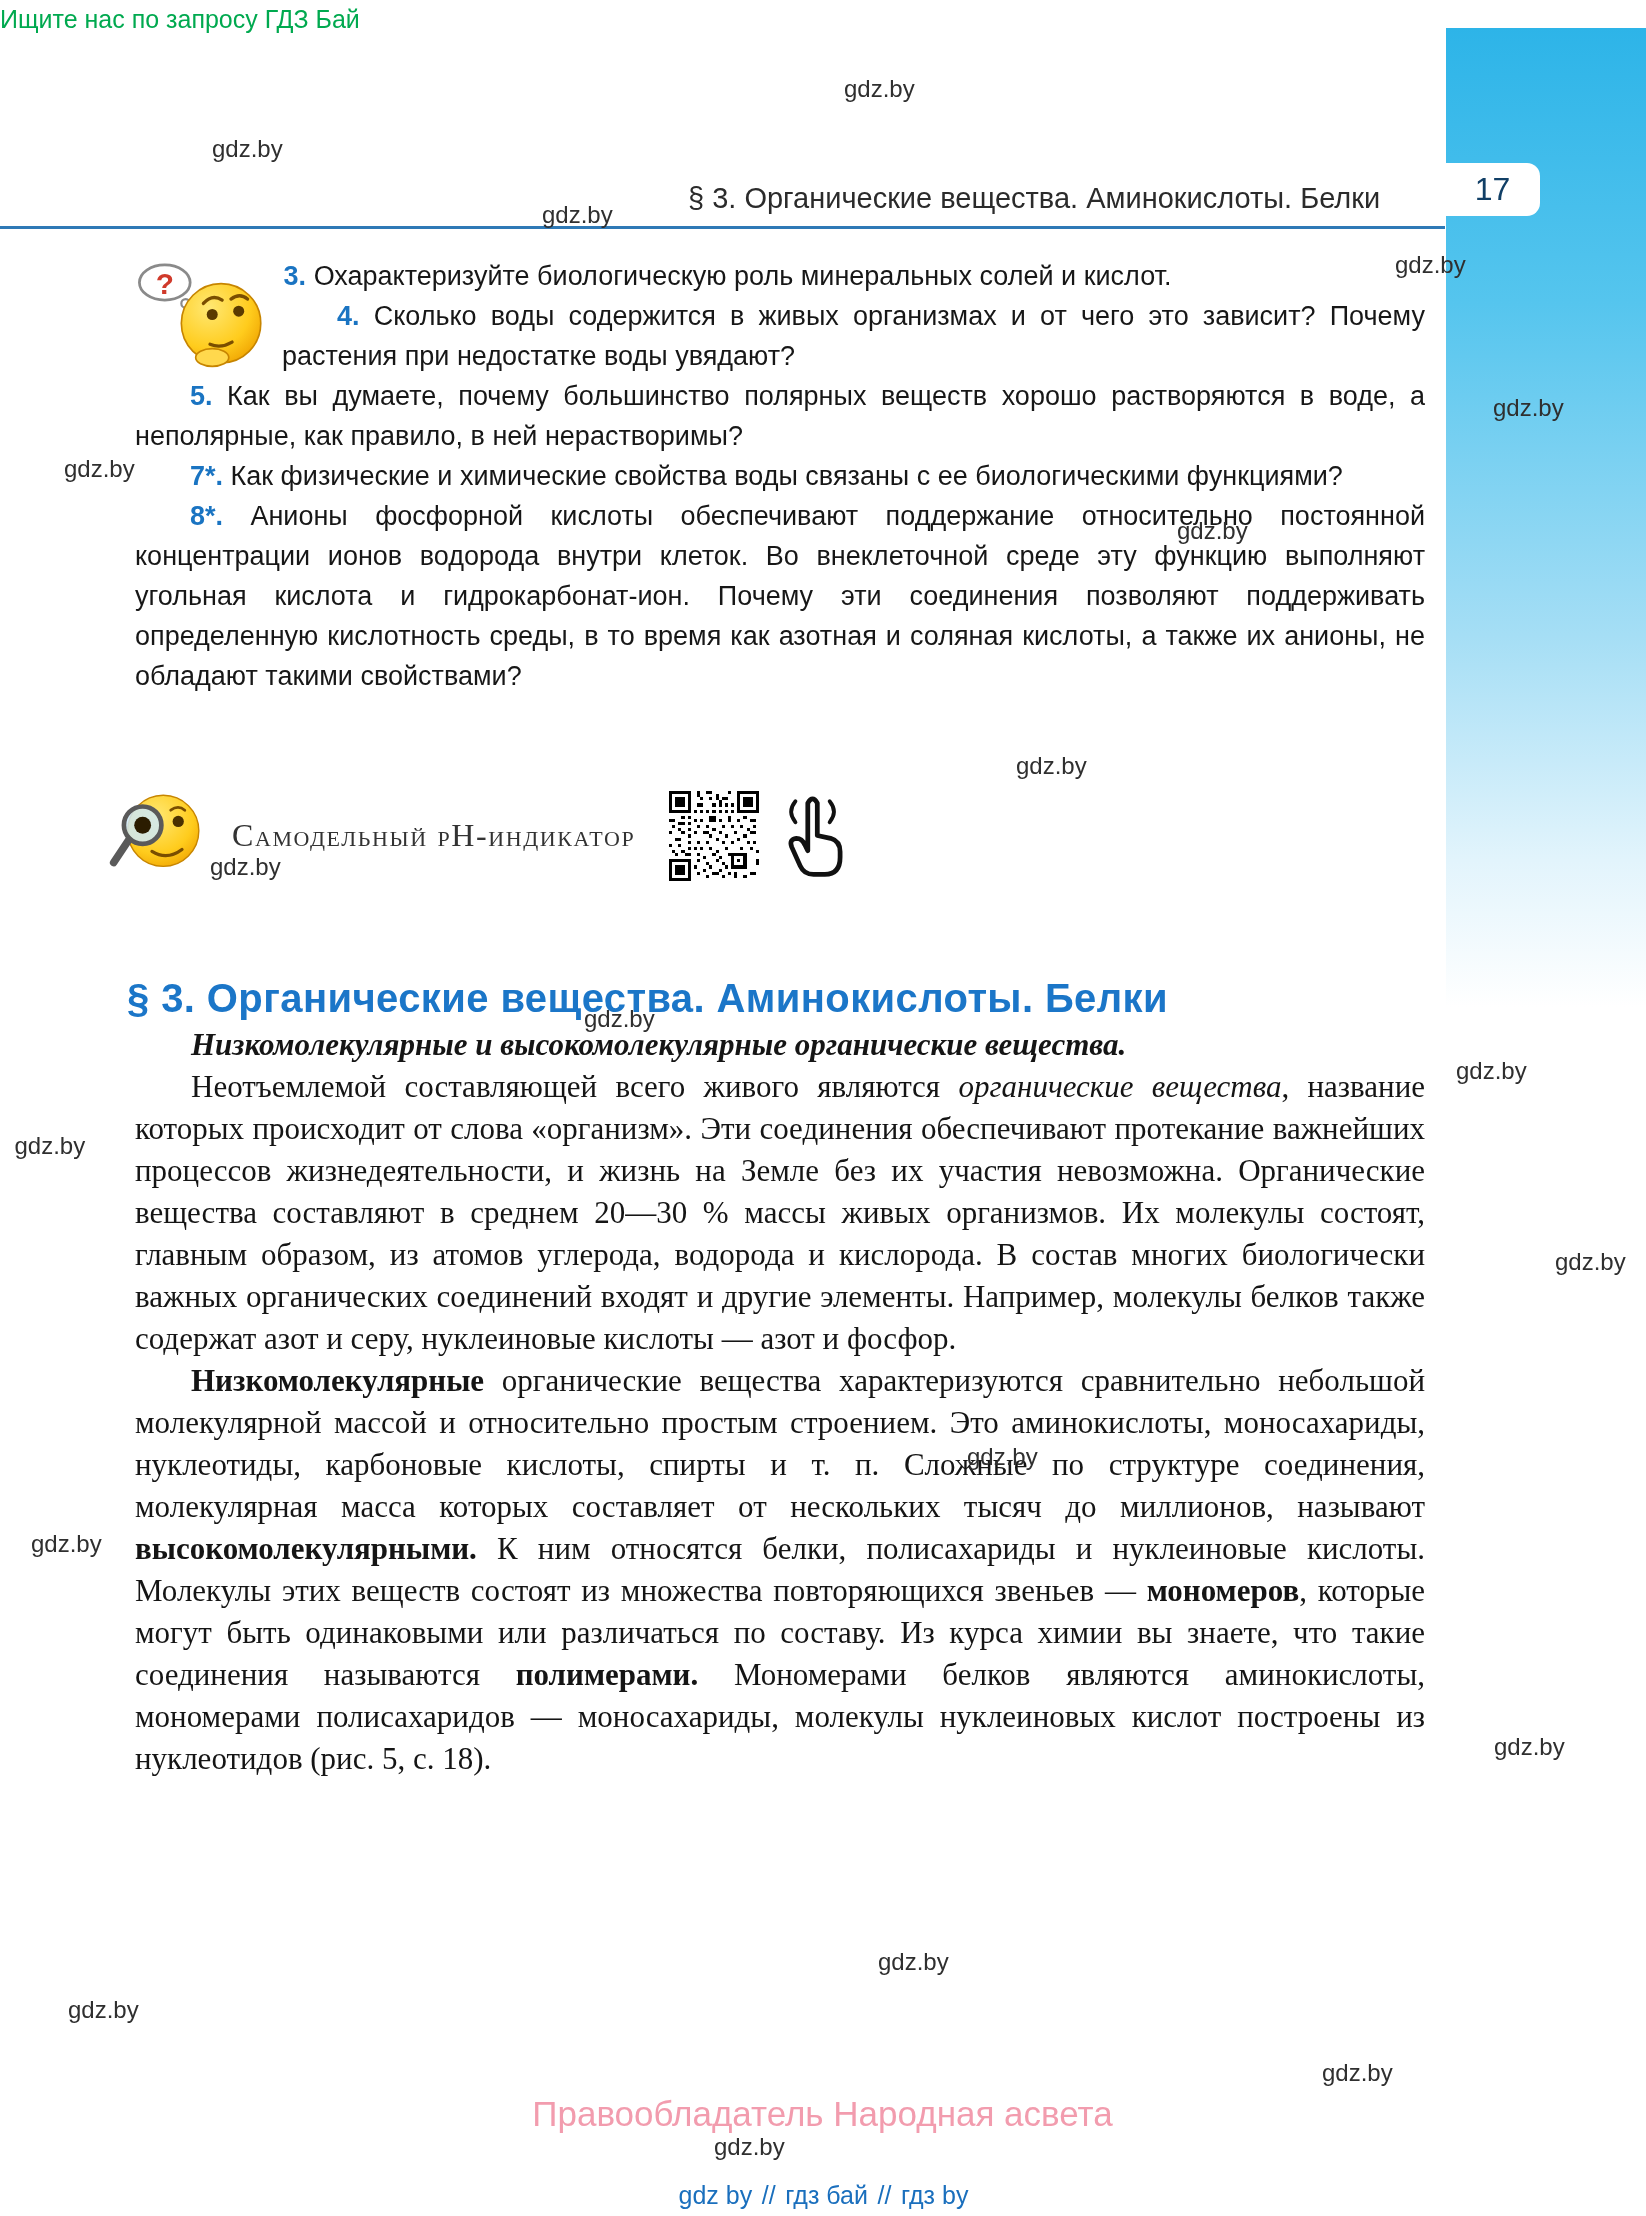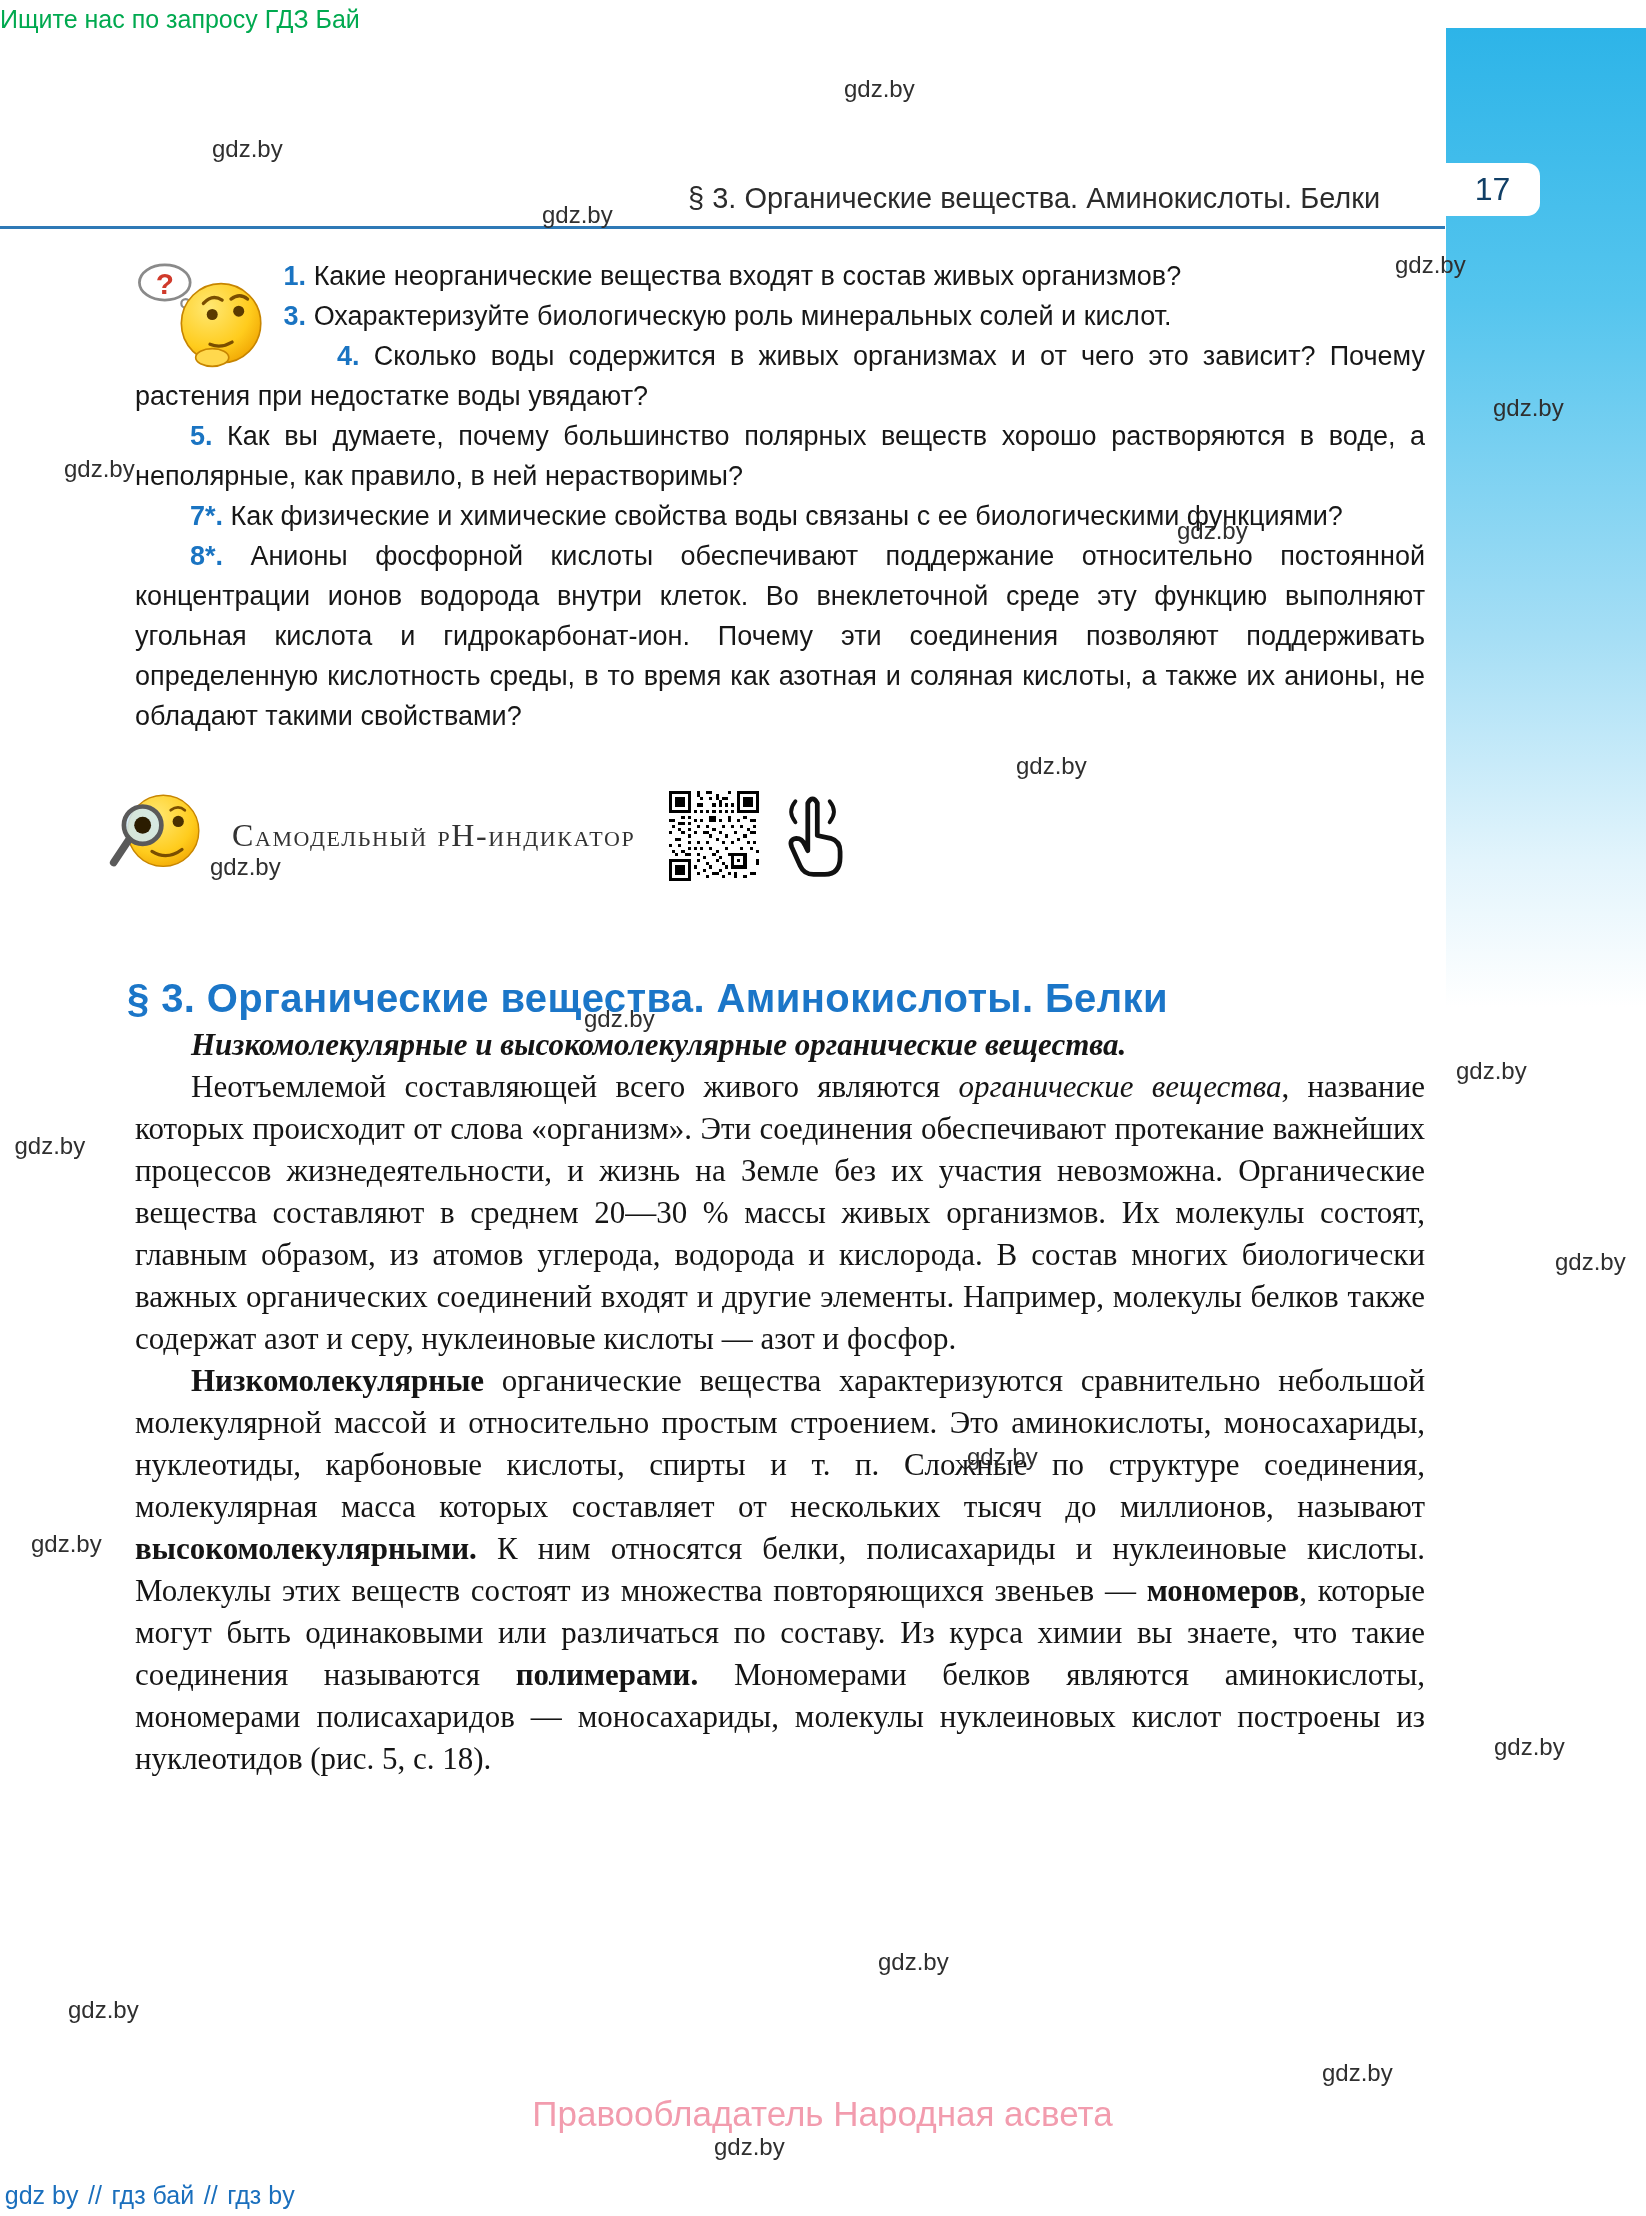--- a/index.html
+++ b/index.html
@@ -46,21 +46,21 @@
   .body-text{position:absolute;top:1024px;left:135px;width:1290px;
     font-family:"Liberation Serif",serif;font-size:31px;line-height:42px;
     text-align:justify;color:#151515}
   .body-text p{margin:0;text-indent:56px}
   .subtitle{font-weight:bold;font-style:italic}
   .b{font-weight:bold}
   .i{font-style:italic}
   
   .copyright{position:absolute;top:2094px;left:0;width:1645px;text-align:center;
     font-size:35px;color:#f29cae}
-  .bottom-links{position:absolute;top:2181px;left:0;width:1647px;
+  .bottom-links{position:absolute;top:2181px;left:0;width:1647px;text-align:center;
     font-size:25px;color:#1a6fbd}
   .bottom-links a{color:#1a6fbd;text-decoration:none;margin:0 4.8px;cursor:pointer}
   .bottom-links .sep{margin:0 4.8px}
 </style>
 </head>
 <body>
 
 <div class="banner">Ищите нас по запросу ГДЗ Бай</div>
 
 <div class="sidebar"></div>
@@ -88,21 +88,20 @@
       <circle cx="78" cy="58" r="36" fill="url(#faceg)" stroke="#c78500" stroke-width="1.5"></circle>
       <path d="M62 40 q8 -9 17 -3" fill="none" stroke="#7a4e00" stroke-width="3" stroke-linecap="round"></path>
       <path d="M87 36 q8 -6 15 0" fill="none" stroke="#7a4e00" stroke-width="3" stroke-linecap="round"></path>
       <circle cx="70" cy="50" r="5" fill="#5a3a00"></circle>
       <circle cx="94" cy="47" r="5" fill="#5a3a00"></circle>
       <path d="M68 77 q10 4 20 -2" fill="none" stroke="#7a4e00" stroke-width="3" stroke-linecap="round"></path>
       <ellipse cx="70" cy="89" rx="15" ry="8" fill="#ffd84d" stroke="#c78500" stroke-width="1.5"></ellipse>
     </svg>
   </span>
 
-<p class="beside"><span class="qnum">1.&nbsp;</span><span>Какие неорганические вещества входят в состав живых организмов?</span></p>
     <p class="beside"><span class="qnum">3.&nbsp;</span><span>Охарактеризуйте биологическую роль минеральных солей и кислот.</span></p>
     <p><span class="qnum">4.&nbsp;</span><span>Сколько воды содержится в живых организмах и от чего это зависит? Почему растения при недостатке воды увядают?</span></p>
     <p><span class="qnum">5.&nbsp;</span><span>Как вы думаете, почему большинство полярных веществ хорошо растворяются в воде, а неполярные, как правило, в ней нерастворимы?</span></p>
     <p><span class="qnum">7*.&nbsp;</span><span>Как физические и химические свойства воды связаны с ее биологическими функциями?</span></p>
     <p><span class="qnum">8*.&nbsp;</span><span>Анионы фосфорной кислоты обеспечивают поддержание относительно постоянной концентрации ионов водорода внутри клеток. Во внеклеточной среде эту функцию выполняют угольная кислота и гидрокарбонат-ион. Почему эти соединения позволяют поддерживать определенную кислотность среды, в то время как азотная и соляная кислоты, а также их анионы, не обладают такими свойствами?</span></p>
   </section>
 
 <div class="ph-row">
   <span class="m-emoji">
     <svg viewBox="0 0 120 110" xmlns="http://www.w3.org/2000/svg">

